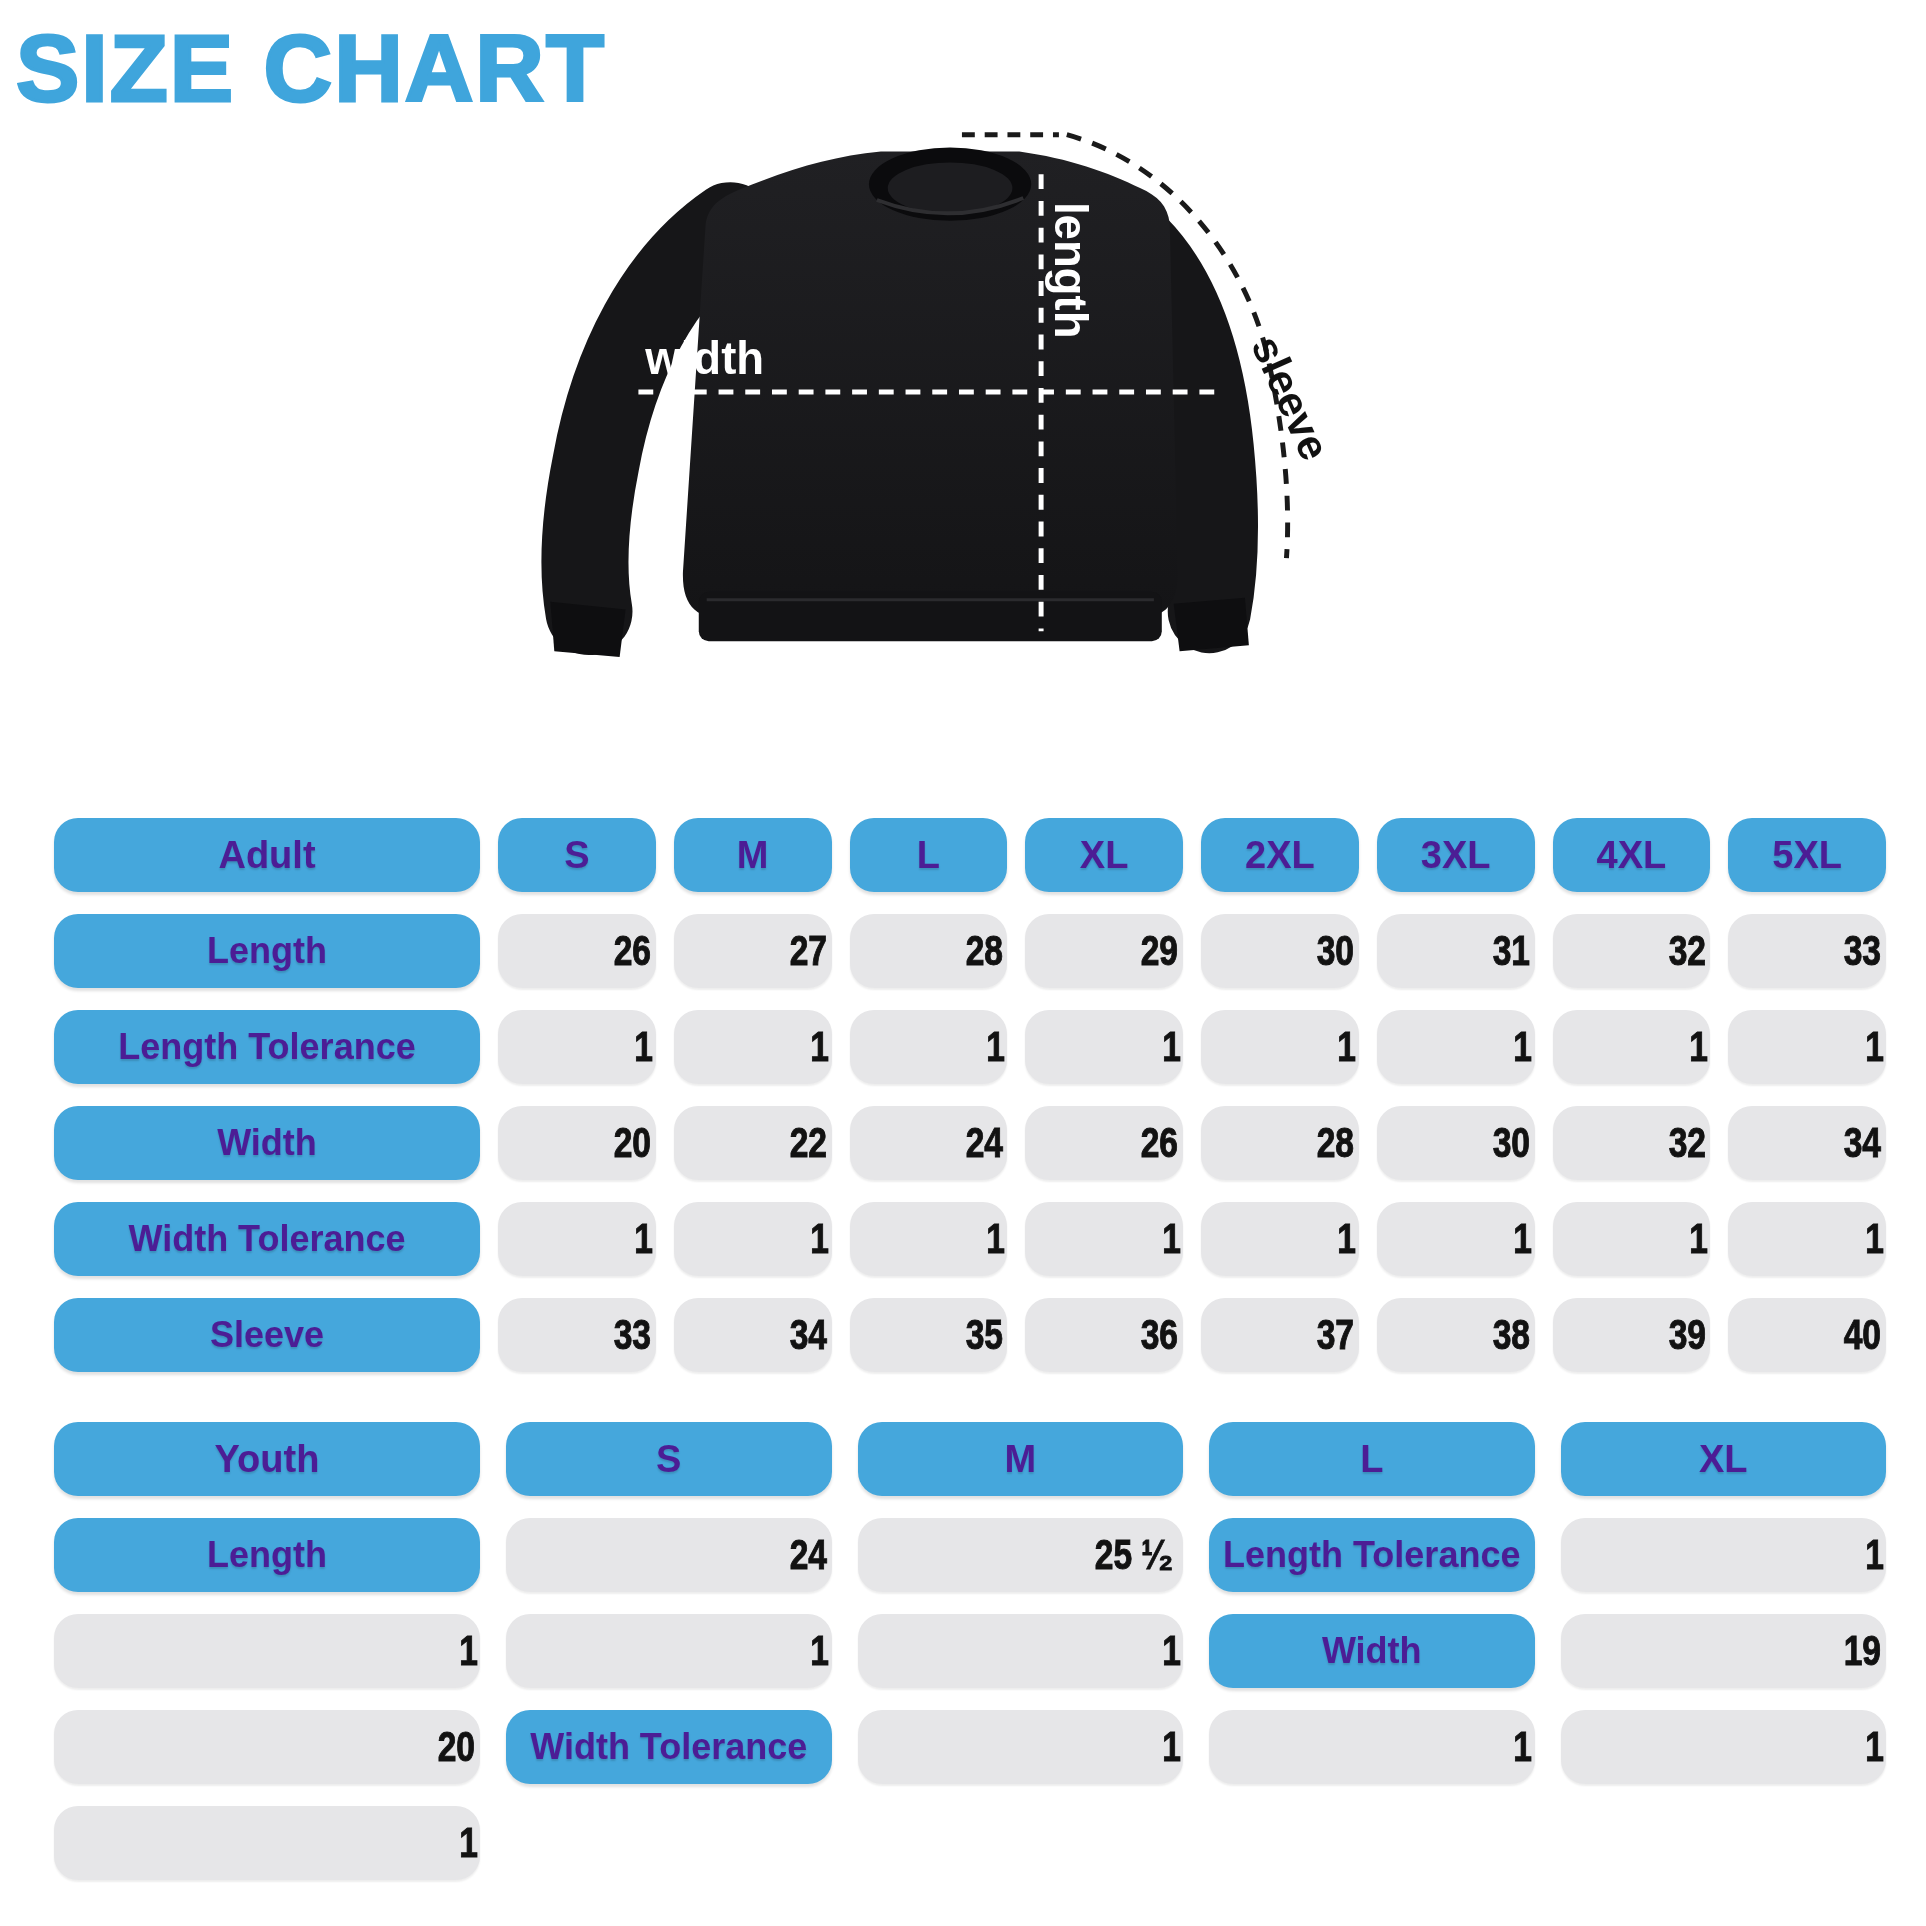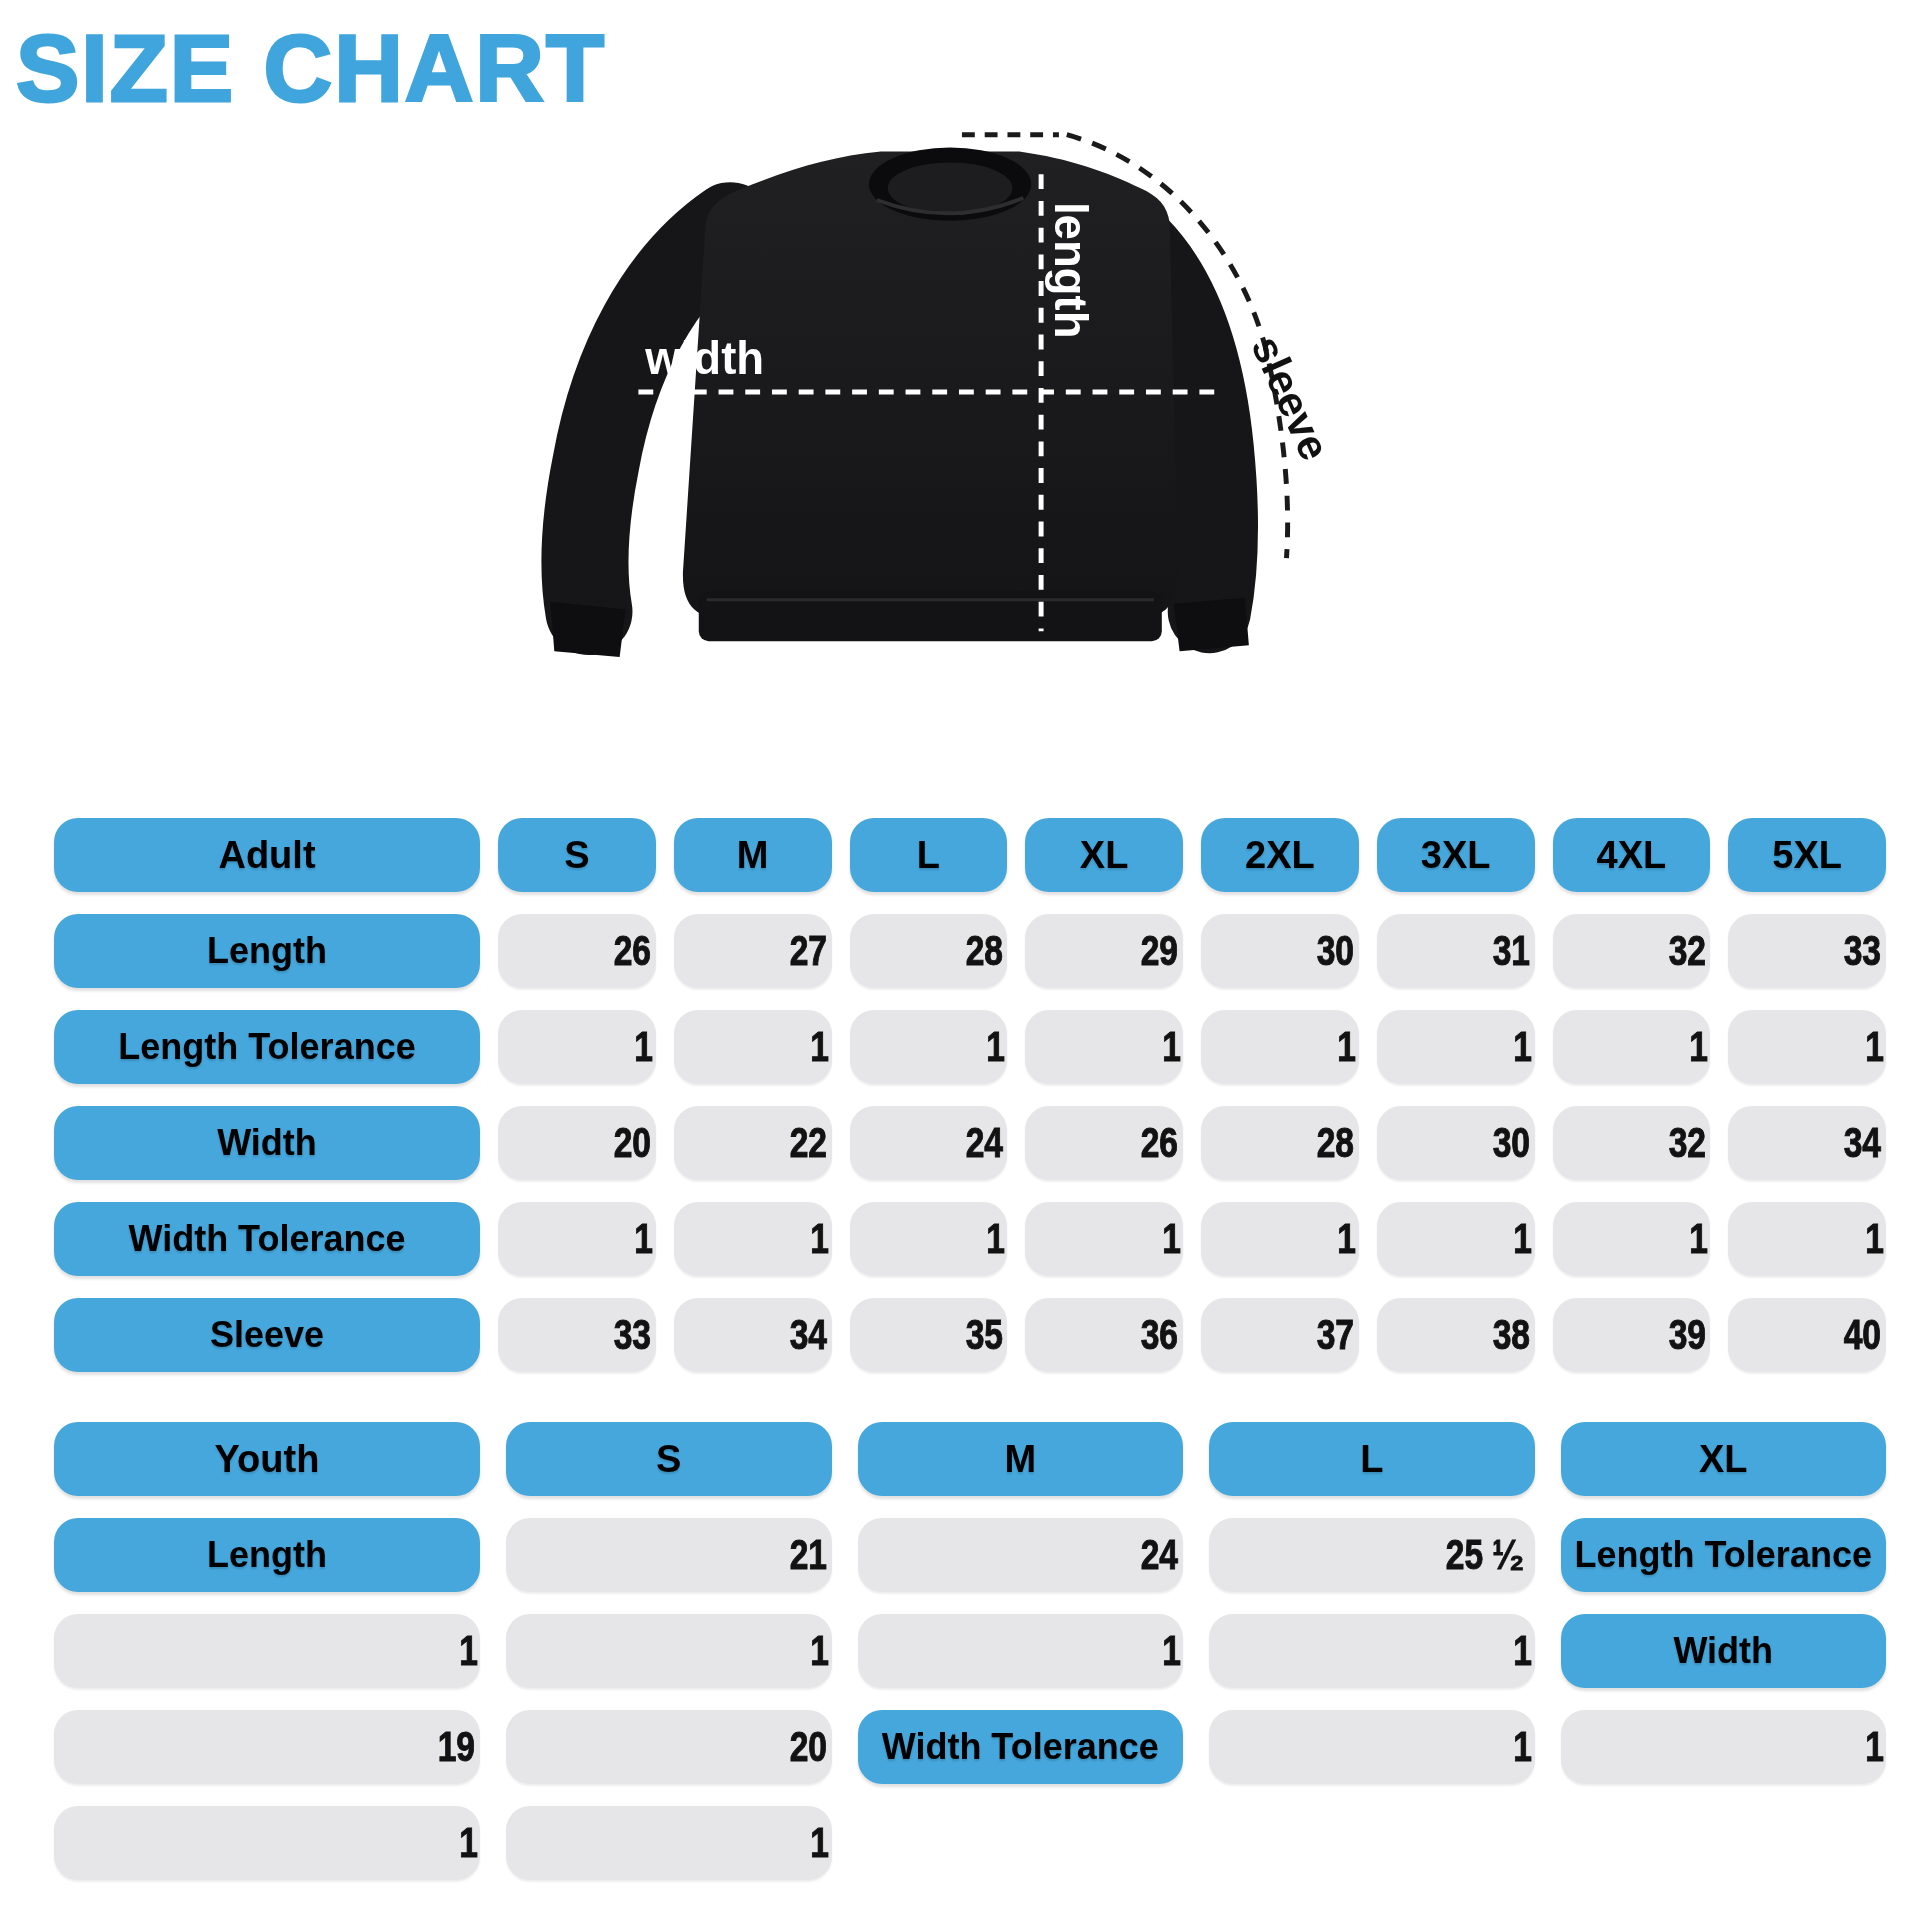--- a/index.html
+++ b/index.html
@@ -17,21 +17,21 @@
     position:absolute;left:54px;width:1832px;
     display:grid;grid-auto-rows:74px;row-gap:22px;
   }
   #adult-table{top:818px;grid-template-columns:426px repeat(8,1fr);column-gap:18px;}
   #youth-table{top:1422px;grid-template-columns:426px repeat(4,1fr);column-gap:26px;}
   .pill,.val{
     display:flex;align-items:center;justify-content:center;
     border-radius:24px;
   }
   .pill{
-    background:#45a7dc;color:#000000;font-weight:700;font-size:36px;
+    background:#45a7dc;color:#4c1d95;font-weight:700;font-size:36px;
     box-shadow:0 3px 3px rgba(0,0,0,0.12);
     text-shadow:0 2px 2px rgba(0,0,0,0.15);
   }
   .pill.hdr{font-size:38px;}
   .val{
     background:#e6e6e8;color:#121212;font-weight:700;font-size:42px;
     box-shadow:0 2px 2px rgba(0,0,0,0.07);
     justify-content:flex-end;
   }
   .val span{display:inline-block;transform:scaleX(0.8);-webkit-text-stroke:1px #121212;white-space:nowrap;}
@@ -258,23 +258,20 @@
       <div class="pill hdr">
         <span>L</span>
       </div>
       <div class="pill hdr">
         <span>XL</span>
       </div>
       <div class="pill">
         <span>Length</span>
       </div>
       <div class="val">
-        <span>21</span>
-      </div>
-      <div class="val">
         <span>24</span>
       </div>
       <div class="val">
         <span>25 ¹⁄₂</span>
       </div>
       <div class="pill">
         <span>Length Tolerance</span>
       </div>
       <div class="val">
         <span>1</span>

